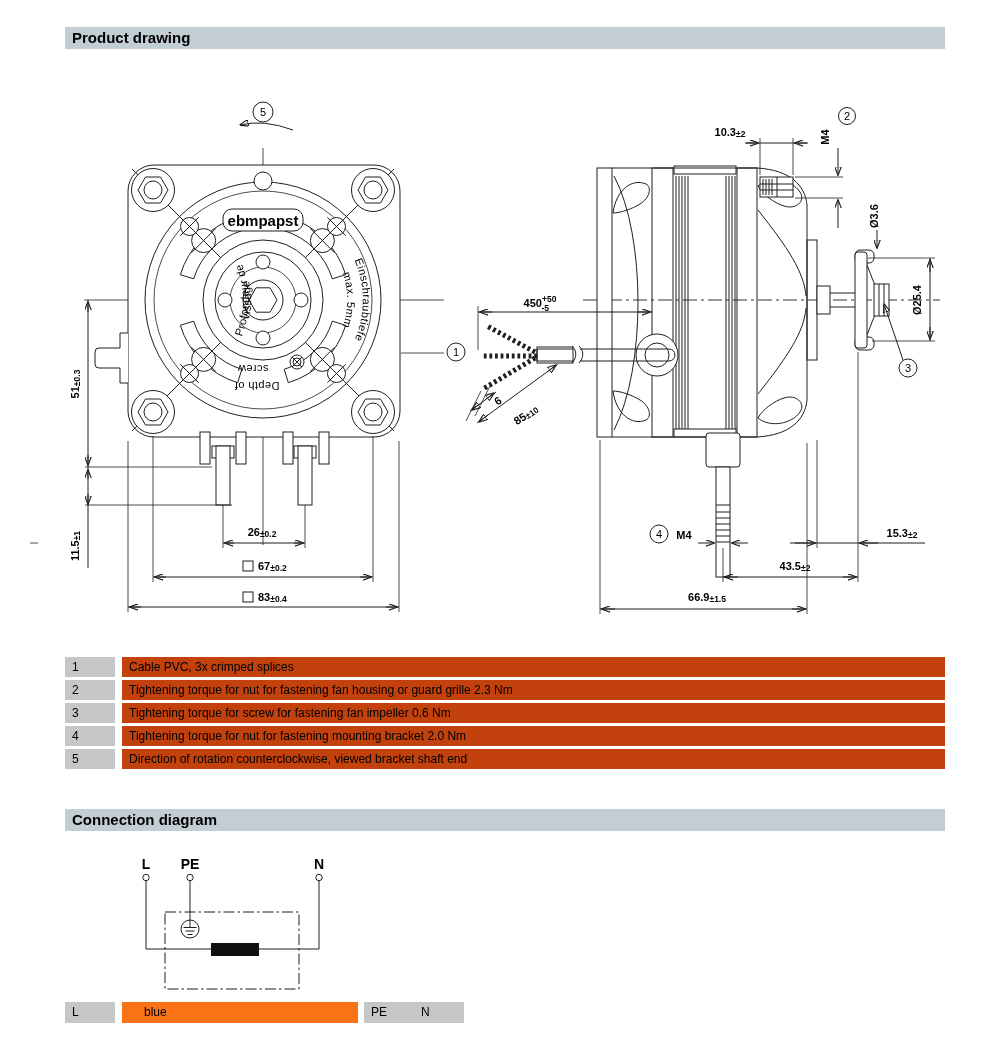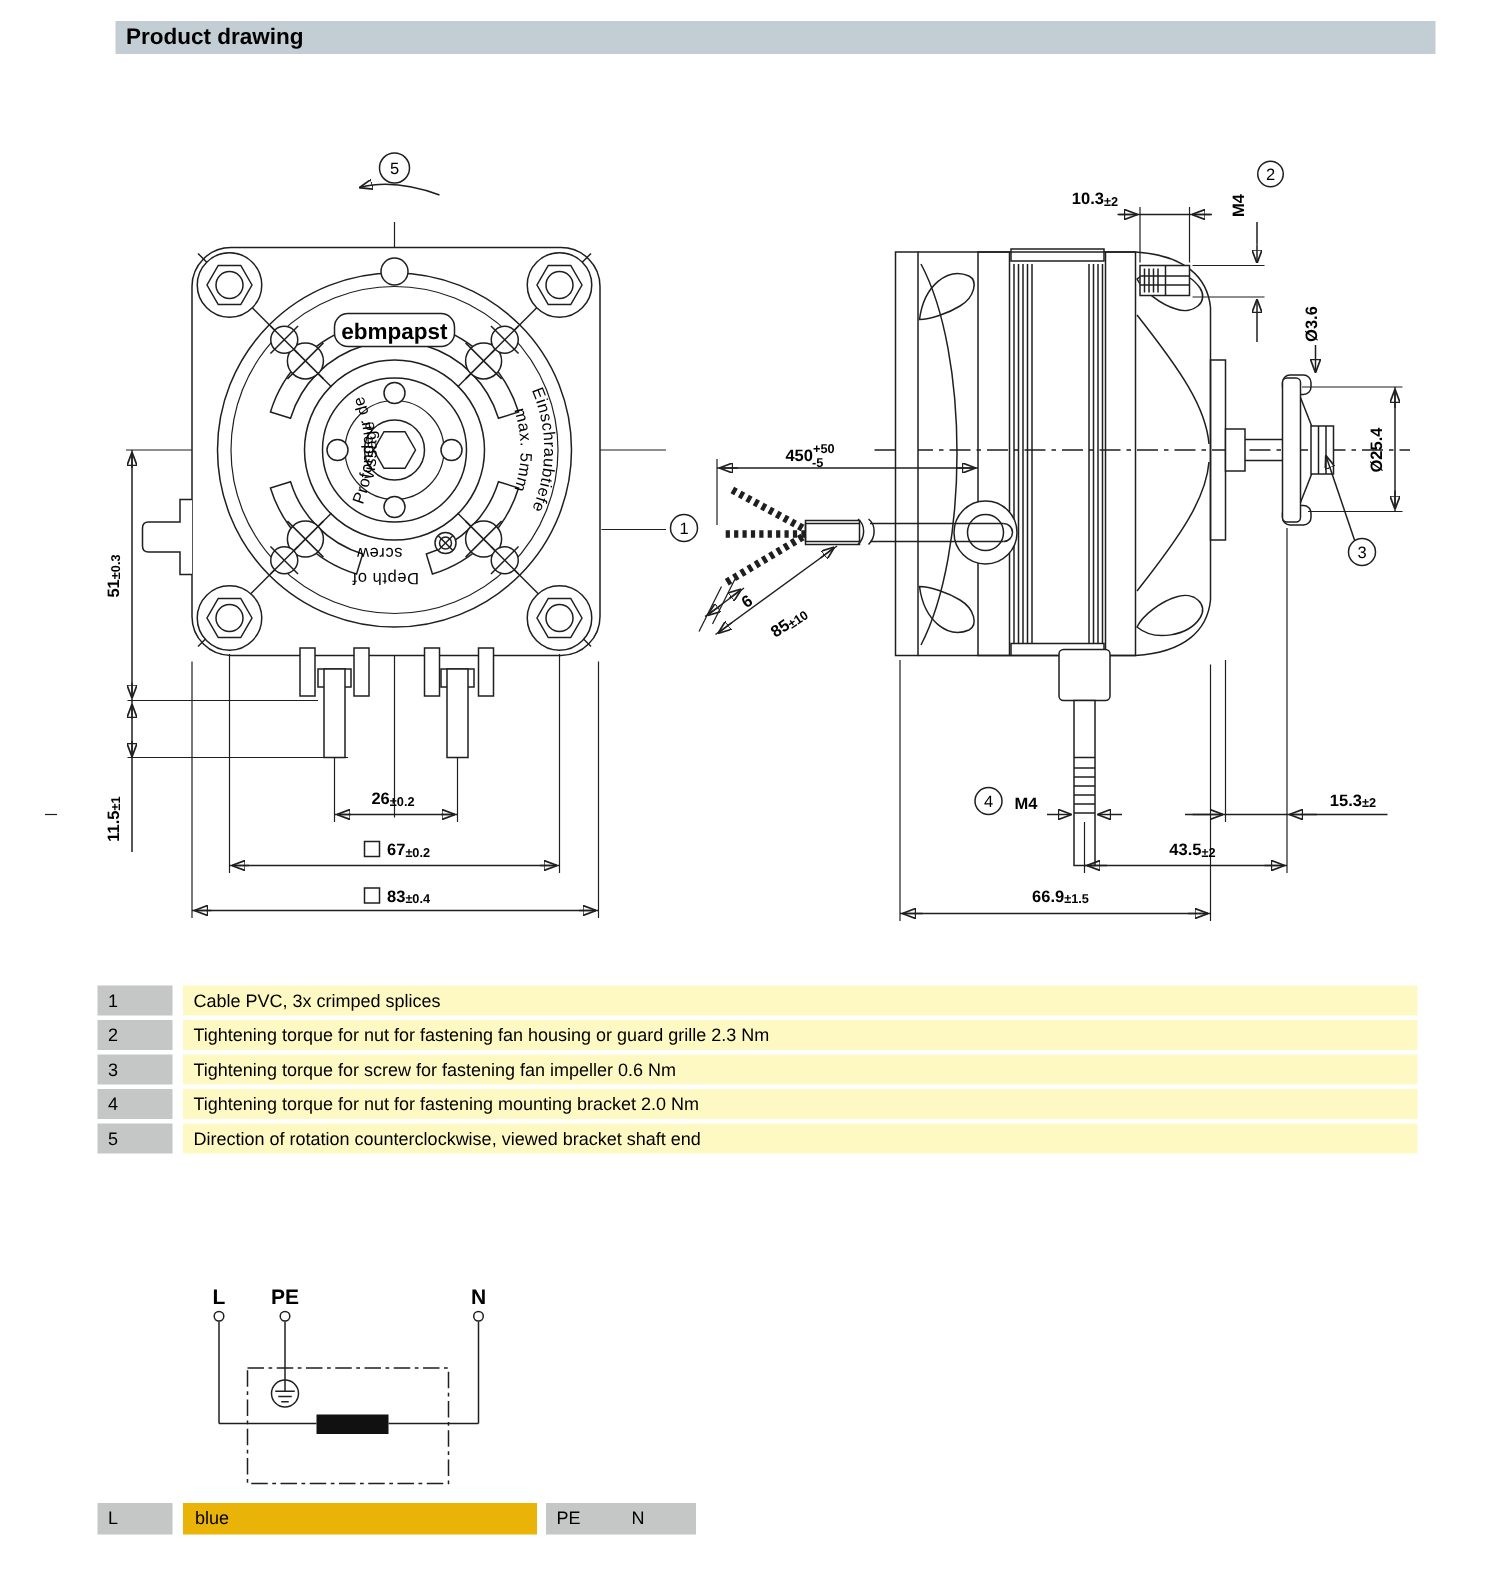--- a/index.html
+++ b/index.html
@@ -1,21 +1,21 @@
 <!DOCTYPE html>
 <html><head>
 <meta charset="utf-8">
 <style>
   html,body{margin:0;padding:0;background:#fff;}
   .page{position:relative;width:1000px;height:1047px;background:#fff;
         font-family:"Liberation Sans",sans-serif;color:#000;overflow:hidden;}
   .secbar{position:absolute;left:65px;width:880px;height:22px;background:#c3cdd4;
           font-weight:bold;font-size:15px;line-height:22px;padding-left:7px;
           box-sizing:border-box;}
-  #bar-product{top:14px;margin-left:12px;}
+  #bar-product{top:27px;}
   #bar-connection{top:809px;}
   svg.art{position:absolute;left:0;top:0;width:1000px;height:1047px;}
   svg.art line,svg.art path,svg.art rect,svg.art circle,svg.art polyline{
      stroke:#1f1f1f;fill:none;stroke-width:1;}
   svg.art .wf{fill:#fff;}
   svg.art .bf{fill:#111;stroke:none;}
   svg.art .thin{stroke-width:.8;}
   svg.art .cl{stroke-dasharray:14 4 3 4;stroke-width:.9;}
   svg.art .bx{stroke-dasharray:11 3 2.5 3;}
   svg.art .ar{marker-end:url(#ah);}
@@ -23,25 +23,25 @@
   svg.art text{stroke:none;fill:#000;font-family:"Liberation Sans",sans-serif;}
   .dim{font-weight:bold;font-size:11px;}
   .tol{font-size:8.5px;}
   .cnum{font-size:11px;}
   .logo-t{font-weight:bold;font-size:15px;}
   .arc-t{font-size:11px;letter-spacing:.4px;}
   .term-t{font-weight:bold;font-size:14px;}
   .legend{position:absolute;left:65px;top:657px;width:880px;}
   .legend-row{display:flex;height:20px;line-height:20px;font-size:12px;margin-bottom:3px;}
   .cell-key{width:50px;background:#c5c6c6;padding-left:7px;box-sizing:border-box;}
-  .cell-val{flex:1;background:#fef9c3;padding-left:7px;margin-left:7px;}
+  .cell-val{flex:1;background:#c2410c;padding-left:7px;margin-left:7px;}
   .colors-row{position:absolute;left:65px;top:1002px;width:880px;display:flex;
               height:21px;line-height:21px;font-size:12px;}
   .colors-row .ck{width:50px;background:#c5c6c6;padding-left:7px;box-sizing:border-box;}
-  .colors-row .cv{background:#eab308;padding-left:8px;box-sizing:border-box;}
+  .colors-row .cv{background:#f97316;padding-left:22px;box-sizing:border-box;}
   .cv.v1{width:236px;margin-left:7px;margin-right:6px;}
   .cv.v2{width:235px;margin-left:7px;margin-right:6px;}
   .cv.v3{flex:1;margin-left:7px;}
 </style>
 </head>
 <body>
 
 <div class="page">
 
   <div class="secbar" id="bar-product">
@@ -400,20 +400,23 @@
     <div class="legend-row">
       <div class="cell-key">4</div>
       <div class="cell-val">Tightening torque for nut for fastening mounting bracket 2.0 Nm</div>
     </div>
     <div class="legend-row">
       <div class="cell-key">5</div>
       <div class="cell-val">Direction of rotation counterclockwise, viewed bracket shaft end</div>
     </div>
   </div>
 
+  <div class="secbar" id="bar-connection">
+    <span>Connection diagram</span>
+  </div>
 
   <div class="colors-row">
     <div class="ck">L</div>
     <div class="cv v1">blue</div>
     <div class="ck">PE</div>
     <div class="ck">N</div>
   </div>
 
 </div>
 

